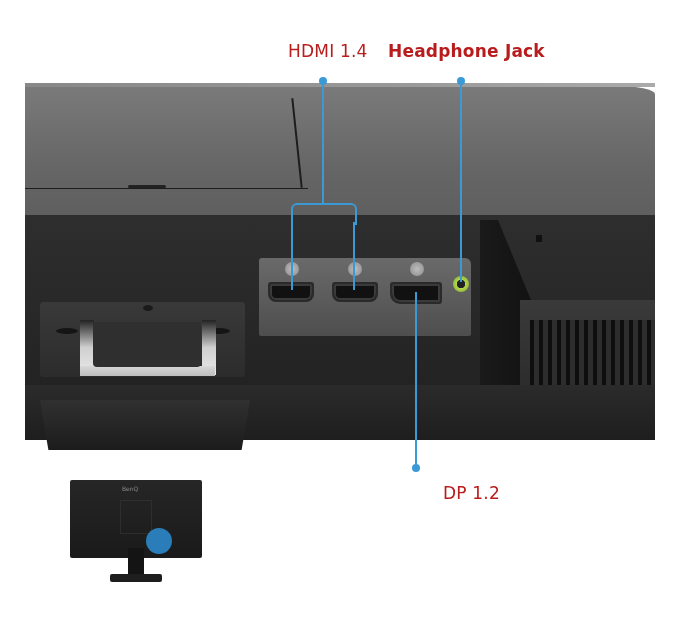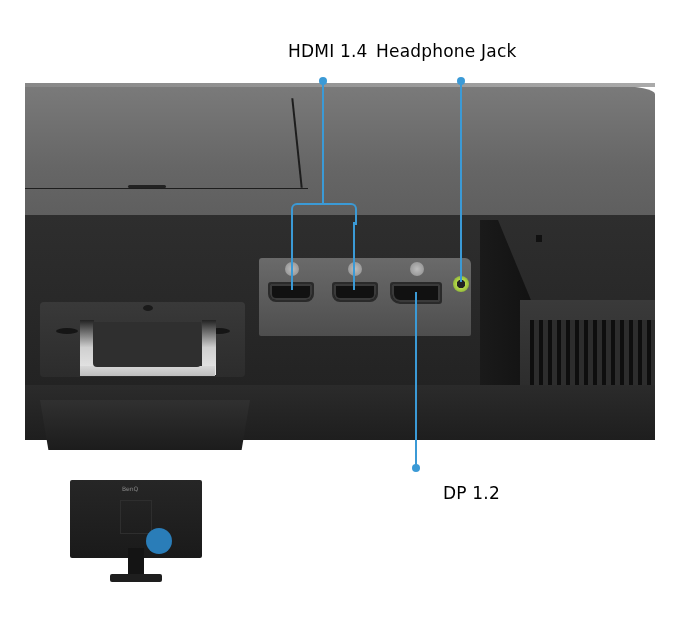--- a/index.html
+++ b/index.html
@@ -1,19 +1,19 @@
 <!DOCTYPE html>
 <html><head>
   <meta charset="utf-8">
   <style>
     html, body { margin: 0; padding: 0; background: #ffffff; }
     body { width: 680px; height: 630px; position: relative; overflow: hidden;
            font-family: "DejaVu Sans", sans-serif; }
     .abs { position: absolute; }
-    .label { position: absolute; font-size: 17px; color: #000000; letter-spacing: 0.2px; white-space: nowrap; }
+    .label { position: absolute; font-size: 17px; color: #b91c1c; letter-spacing: 0.2px; white-space: nowrap; }
     .callout-line { position: absolute; background: #3b9ad6; }
     .dot { position: absolute; width: 8px; height: 8px; border-radius: 50%; background: #3b9ad6; }
     
     .monitor-top { position: absolute; left: 25px; top: 86px; width: 630px; height: 135px;
       background: linear-gradient(180deg, #7a7a7a 0%, #666 60%, #5e5e5e 100%);
       border-top-right-radius: 40px 8px; }
     .monitor-top::before { content:""; position:absolute; left:0; top:-3px; right:0; height:4px;
       background: linear-gradient(90deg,#888,#999 60%,#aaa); }
     .recess { position: absolute; left: 25px; top: 215px; width: 630px; height: 225px;
       background: linear-gradient(180deg, #2e2e2e 0%, #272727 50%, #1f1f1f 100%); }
@@ -86,21 +86,21 @@
 <div>
   <span class="label" style="left:288px;top:41px;">HDMI 1.4</span>
   <div class="dot" style="left:319px;top:77px;"></div>
   <div class="callout-line" style="left:322px;top:80px;width:2px;height:124px;"></div>
   <div class="abs" style="left:291px;top:203px;width:62px;height:20px;border:2px solid #3b9ad6;border-bottom:none;border-radius:6px 6px 0 0;"></div>
   <div class="callout-line" style="left:291px;top:222px;width:2px;height:68px;"></div>
   <div class="callout-line" style="left:353px;top:222px;width:2px;height:68px;"></div>
 </div>
 
 <div>
-  <span class="label" style="left:376px;top:41px;">Headphone Jack</span>
+  <span class="label" style="left:388px;top:41px;font-weight:bold;">Headphone Jack</span>
   <div class="dot" style="left:457px;top:77px;"></div>
   <div class="callout-line" style="left:460px;top:80px;width:2px;height:202px;"></div>
 </div>
 
 <div>
   <div class="callout-line" style="left:415px;top:292px;width:2px;height:175px;"></div>
   <div class="dot" style="left:412px;top:464px;"></div>
   <span class="label" style="left:399px;top:483px;margin-left:44px;">DP 1.2</span>
 </div>
 

